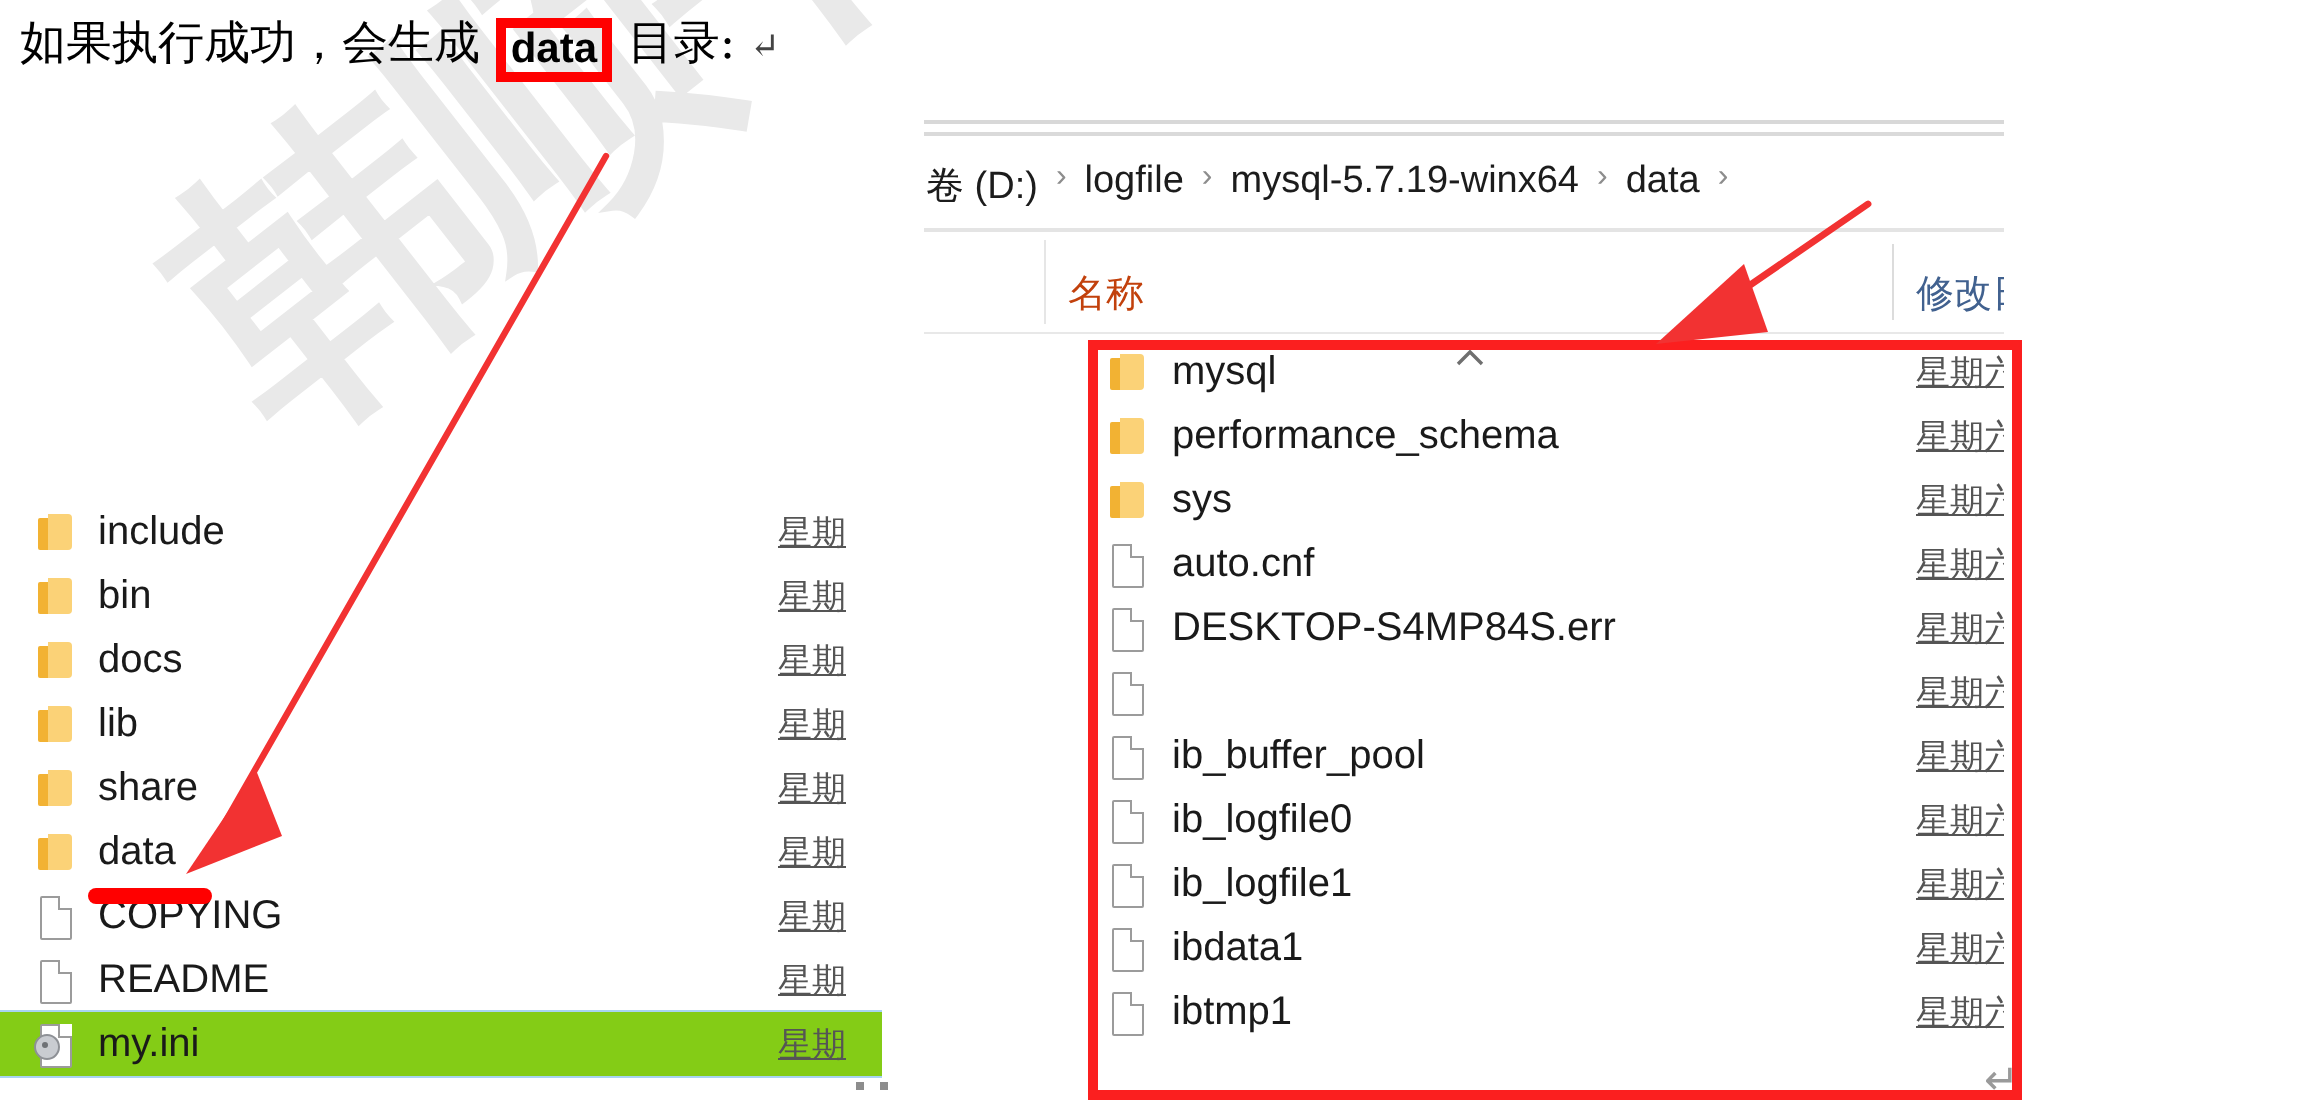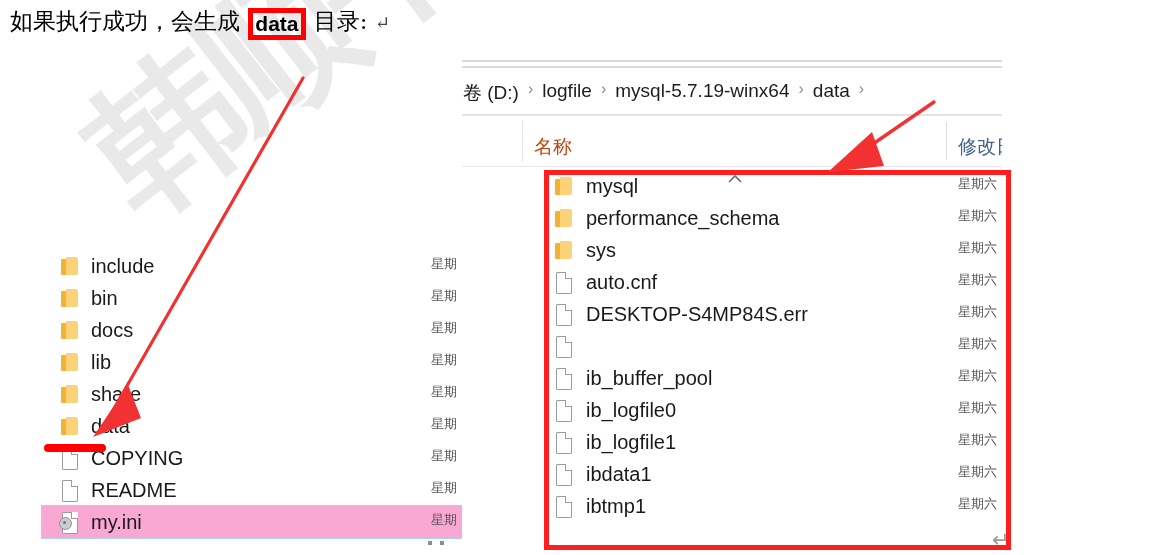--- a/index.html
+++ b/index.html
@@ -33,35 +33,35 @@
     font-weight:700;font-size:21px;
     border:5px solid #ff0000;padding:0 2px;margin:0 1px;
     display:inline-block;line-height:1.05;
     position:relative;top:2px;
   }
   #caption .pilcrow{color:#444;font-size:18px;}
 
   
   #left-panel{
     position:absolute;left:0;top:250px;width:441px;height:305px;
-    background:#fff;overflow:hidden;z-index:4;padding-left:42px;
+    background:#fff;overflow:hidden;z-index:4;
   }
   .frow{
     position:relative;height:32px;display:flex;align-items:center;
   }
   .ficon{width:20px;height:21px;margin-left:18px;margin-right:11px;position:relative;flex:none;}
   .fname{
     font-family:"Liberation Sans","DejaVu Sans",sans-serif;
     font-size:20px;color:#1a1a1a;white-space:nowrap;
   }
   .fdate{
     position:absolute;right:16px;top:5px;
     font-family:"DejaVu Sans",sans-serif;
-    font-size:13px;color:#555;white-space:nowrap;
-    overflow:hidden;width:36px;
+    font-size:17px;color:#555;white-space:nowrap;
+    overflow:hidden;width:36px;text-decoration:underline;
   }
   
   .ico-folder{ }
   .ico-folder:before{
     content:"";position:absolute;left:1px;top:3px;width:6px;height:16px;
     background:#f2b233;border-radius:1px 0 0 1px;
   }
   .ico-folder:after{
     content:"";position:absolute;left:6px;top:1px;width:12px;height:18px;
     background:#fbd277;border-radius:0 2px 2px 0;
@@ -80,21 +80,21 @@
   .ico-ini .gear{
     position:absolute;left:-1px;top:5px;width:11px;height:11px;
     border-radius:50%;background:#c9ccd1;border:1.8px solid #8e9196;
     z-index:3;
   }
   .ico-ini .gear:after{
     content:"";position:absolute;left:3px;top:3px;width:3px;height:3px;
     background:#6f7276;border-radius:50%;
   }
   .selrow{
-    outline:1.5px solid #a8d4f2;background:#f9a8d4;
+    outline:1.5px solid #a8d4f2;background:#84cc16;
   }
   
   #data-underline{
     position:absolute;left:44px;top:444px;width:62px;height:8px;
     background:#ff0000;border-radius:5px;z-index:7;
   }
   
   #left-dots{
     position:absolute;left:428px;top:541px;width:20px;height:6px;z-index:7;
   }

